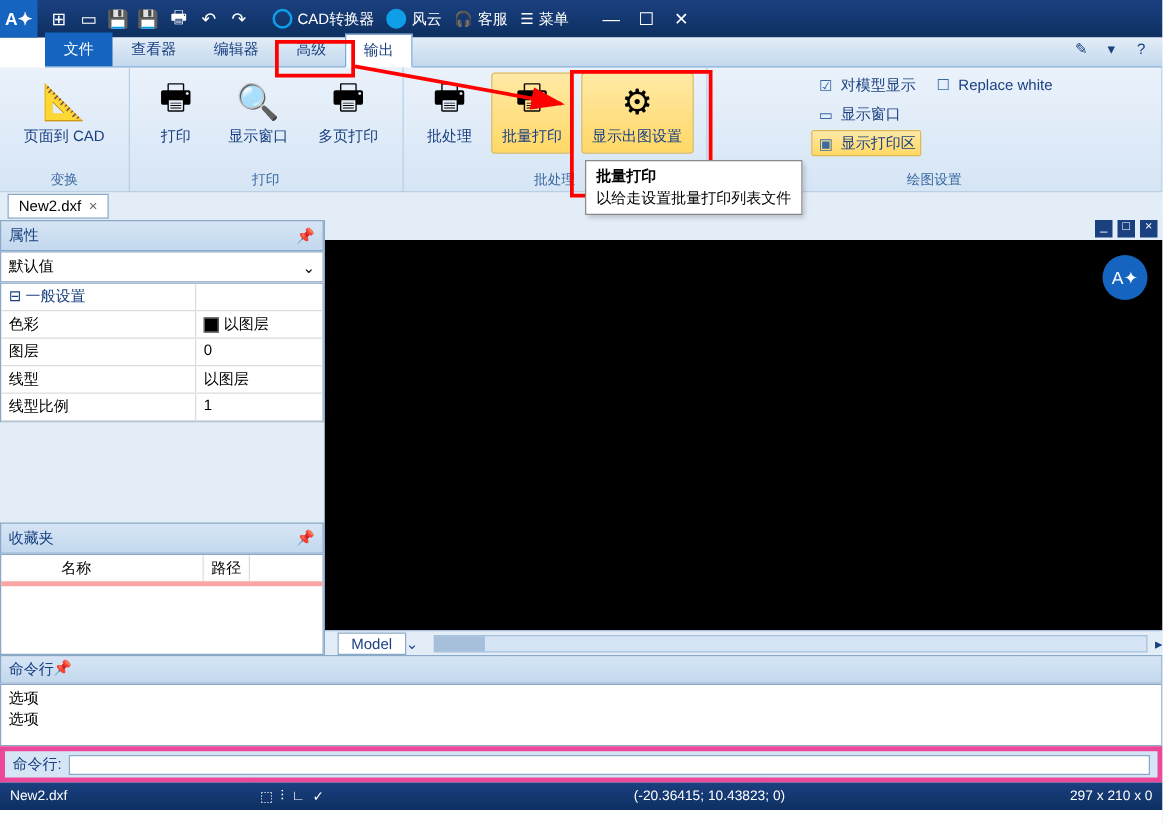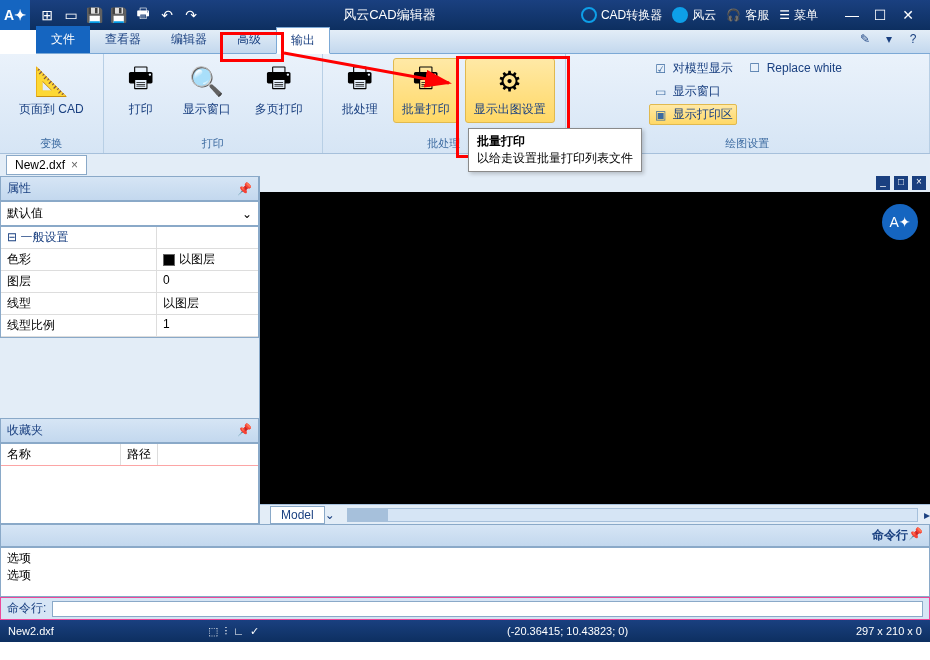--- a/index.html
+++ b/index.html
@@ -59,38 +59,38 @@
 .panel-header .pin { cursor: pointer; }
 .prop-default { background: #fff; padding: 3px 6px; border: 1px solid #8aa9c8; display: flex; align-items: center; justify-content: space-between; }
 .prop-grid { background: #fff; border: 1px solid #8aa9c8; flex: 0 0 auto; }
 .prop-row { display: flex; border-bottom: 1px solid #ddd; }
 .prop-row .k { width: 156px; padding: 2px 6px; border-right: 1px solid #ddd; }
 .prop-row .v { flex: 1; padding: 2px 6px; }
 .prop-row.header { color: #1a4080; }
 .prop-row.header .k::before { content: "⊟ "; }
 .prop-swatch { display: inline-block; width: 12px; height: 12px; background: #000; border: 1px solid #666; vertical-align: middle; margin-right: 4px; }
 .fav-body { background: #fff; border: 1px solid #8aa9c8; flex: 1; }
-.fav-head { display: flex; border-bottom: 1px solid #fca5a5; }
+.fav-head { display: flex; border-bottom: 4px solid #fca5a5; padding-left: 42px; }
 .fav-head div { padding: 2px 6px; border-right: 1px solid #ddd; }
 
 
 .canvas-wrap { flex: 1; display: flex; flex-direction: column; position: relative; }
 .canvas-top { height: 16px; background: #e3edf7; display: flex; justify-content: flex-end; padding-right: 4px; gap: 4px; }
 .canvas-top span { width: 14px; height: 14px; background: #1a4080; color: #fff; font-size: 10px; text-align: center; cursor: pointer; }
 .canvas { flex: 1; background: #000; position: relative; }
 .canvas-badge { position: absolute; right: 12px; top: 12px; width: 36px; height: 36px; background: #1565c0; border-radius: 50%; display: flex; align-items: center; justify-content: center; color: #fff; font-size: 14px; }
 .model-row { height: 20px; display: flex; align-items: center; background: #e3edf7; border-top: 1px solid #a6c0db; }
 .model-tab { background: #fff; border: 1px solid #8aa9c8; padding: 1px 10px; margin-left: 10px; font-size: 12px; color: #1a4080; }
 .hscroll { flex: 1; margin: 0 6px; height: 14px; background: #d6e5f5; border: 1px solid #a6c0db; position: relative; }
 .hscroll .thumb { position: absolute; left: 0; top: 0; height: 100%; width: 40px; background: #a6c0db; }
 
 
-.cmd-header { background: linear-gradient(#d6e5f5, #c3d8ee); padding: 2px 6px; color: #1a4080; display: flex; justify-content: flex-end; border: 1px solid #8aa9c8; font-weight: bold; }
+.cmd-header { background: linear-gradient(#d6e5f5, #c3d8ee); padding: 2px 6px; color: #1a4080; display: flex; justify-content: flex-start; border: 1px solid #8aa9c8; }
 .cmd-body { height: 50px; background: #fff; border: 1px solid #8aa9c8; padding: 2px 6px; font-size: 12px; }
-.cmd-input-row { display: flex; align-items: center; background: #d6e5f5; border: 1px solid #ec4899; padding: 2px 6px; }
+.cmd-input-row { display: flex; align-items: center; background: #d6e5f5; border: 4px solid #ec4899; padding: 2px 6px; }
 .cmd-input-row .lbl { color: #1a4080; margin-right: 6px; }
 .cmd-input { flex: 1; background: #fff; border: 1px solid #8aa9c8; height: 16px; }
 
 
 .statusbar { height: 22px; background: linear-gradient(#1a4080, #0d2f60); color: #fff; display: flex; align-items: center; padding: 0 8px; font-size: 11px; }
 .statusbar .sfile { flex: 0 0 200px; }
 .statusbar .scoords { flex: 1; text-align: center; }
 .statusbar .sicons { display: flex; gap: 6px; margin-right: 20px; }
 .statusbar .sicons span { cursor: pointer; }
 .statusbar .sdims { }
@@ -105,21 +105,20 @@
   <div class="app-icon">A✦</div>
   <div class="title-qat">
     <span class="qbtn">⊞</span>
     <span class="qbtn">▭</span>
     <span class="qbtn">💾</span>
     <span class="qbtn">💾</span>
     <span class="qbtn">🖶</span>
     <span class="qbtn">↶</span>
     <span class="qbtn">↷</span>
   </div>
-  <div class="title-text">风云CAD编辑器</div>
   <div class="title-right">
     <div class="tbtn">
         <span class="tr-circle"></span>
         <span>CAD转换器</span>
       </div>
     <div class="tbtn">
         <span class="tr-circle" style="background:#0e9fe8"></span>
         <span>风云</span>
       </div>
     <div class="tbtn">

